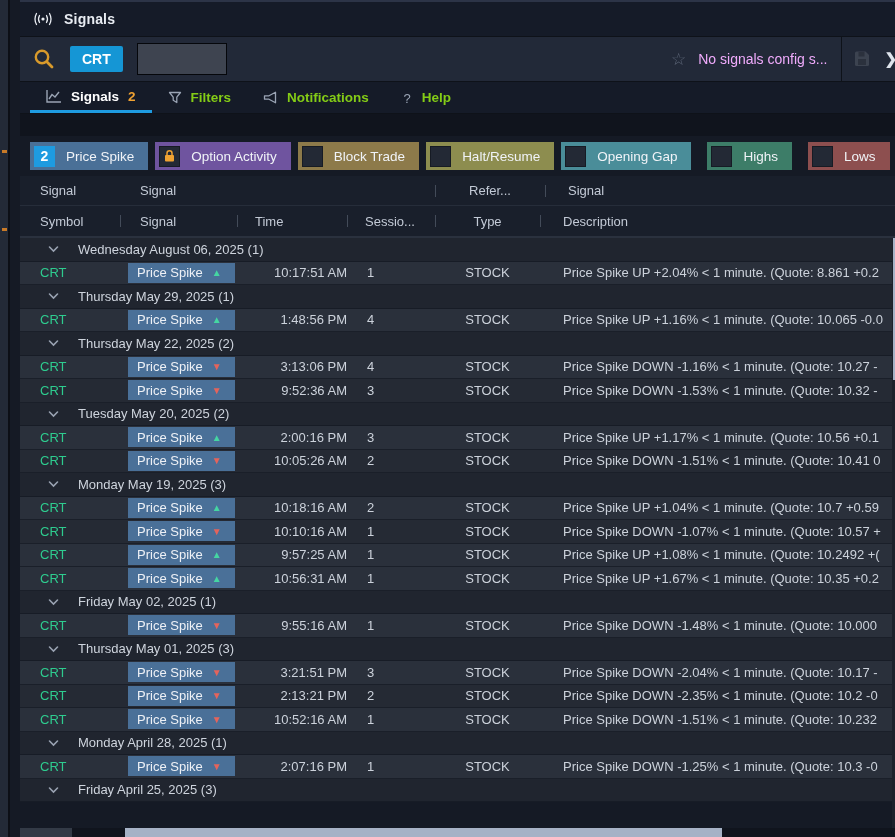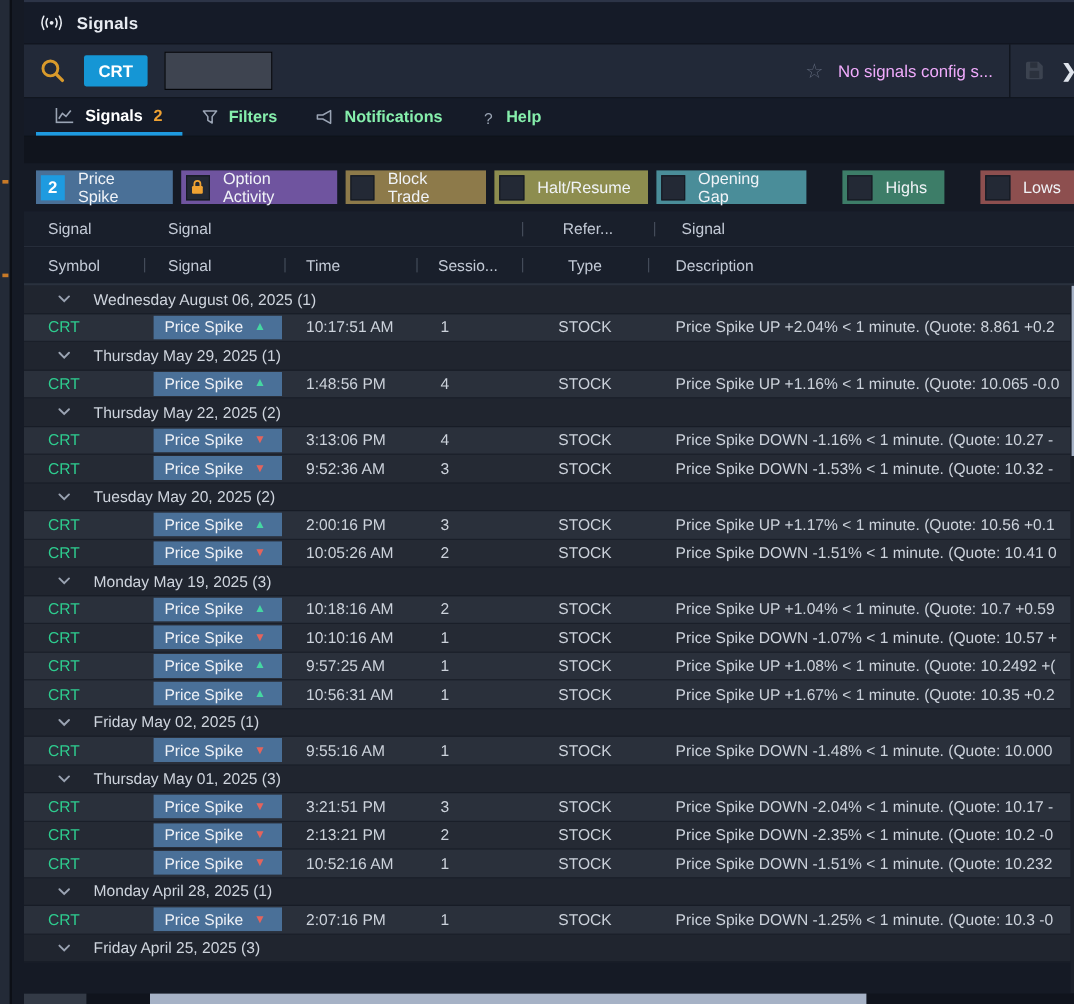--- a/index.html
+++ b/index.html
@@ -30,38 +30,38 @@
   .sr-right { margin-left:auto; display:flex; align-items:center; }
   .star-icon { color:#5c6577; font-size:17px; margin-right:12px; }
   .config-label { color:#f0abfc; font-size:14px; margin-right:14px; white-space:nowrap; }
   .sr-divider { width:1px; height:44px; background:#0e1219; margin-right:10px; }
   .save-icon { margin-right:12px; display:flex; }
   .chev-right { color:#dfe4ec; font-size:15px; font-weight:bold; margin-right:0px; }
 
   
   .tabsrow { height:32px; background:#151b28; display:flex; align-items:stretch; padding-left:10px; border-bottom:1px solid #0e1219; }
   .tab { display:flex; align-items:center; gap:9px; padding:0 16px; cursor:pointer; }
-  .tab .tab-label { color:#86efac; font-size:13.5px; font-weight:bold; }
+  .tab .tab-label { color:#84cc16; font-size:13.5px; font-weight:bold; }
   .tab.active .tab-label { color:#ffffff; }
   .tab.active { border-bottom:3px solid #1e9be0; }
   .tab .tab-badge { color:#f0a232; font-size:13.5px; font-weight:bold; }
   .tab .tab-ic { display:flex; align-items:center; }
 
   
   .gapband { height:22px; background:#10141d; }
 
   
   .chipsband { height:40px; background:#151a25; display:flex; align-items:center; padding-left:10px; }
   .fchip { height:28px; display:flex; align-items:center; padding:0 14px 0 4px; margin-right:7px; cursor:pointer; }
   .fchip .fbox { width:21px; height:21px; margin-right:11px; display:flex; align-items:center; justify-content:center; }
   .fchip .fbox.count { background:#1e9be0; color:#fff; font-weight:bold; font-size:14px; }
   .fchip .fbox.dark { background:#232935; border:1px solid #161b24; }
   .fchip .flabel { color:#f0f3f7; font-size:13.5px; }
   .fchip.sp1 { margin-left:0; }
-  .fchip.sp2 { margin-left:23px; }
+  .fchip.sp2 { margin-left:9px; }
 
   
   .ghdr { height:30px; background:#191f2b; display:grid; grid-template-columns:100px 315px 110px 1fr; align-items:center; border-bottom:1px solid #262d3a; }
   .chdr { height:32px; background:#191f2b; display:grid; grid-template-columns:100px 117px 110px 88px 105px 1fr; align-items:center; border-bottom:2px solid #2a313e; }
   .hcell { position:relative; color:#c3cad6; font-size:13px; height:100%; display:flex; align-items:center; }
   .hcell.tick::before { content:''; position:absolute; left:0; top:calc(50% - 6px); width:1px; height:12px; background:#434b59; }
   .pl20 { padding-left:20px; } .pl18 { padding-left:18px; } .pl23 { padding-left:23px; }
   .hcenter { justify-content:center; }
 
   
@@ -71,21 +71,21 @@
   .gdate { margin-left:19px; color:#ced4dd; font-size:13px; }
   .t-grid { display:grid; grid-template-columns:100px 117px 110px 88px 105px 1fr; }
   .drow { height:23.5px; align-items:center; background:#2a303b; border-bottom:1px solid #1a1f29; cursor:default; }
   .drow.alt { background:#252a34; }
   .c { font-size:13px; color:#ccd2db; white-space:nowrap; overflow:hidden; }
   .c.sym { padding-left:20px; color:#2ecc8f; }
   .c.sigc { padding-left:8px; }
   .badge { width:107px; height:20px; background:#4a7098; display:flex; align-items:center; padding-left:9px; }
   .btxt { color:#eef1f6; font-size:13px; }
   .barrow { font-size:10px; margin-left:9px; }
-  .c.time { padding-left:18px; }
+  .c.time { padding-left:18px;text-align:right; }
   .c.sess { padding-left:20px; }
   .c.type { text-align:center; }
   .c.desc { padding-left:23px; }
 
   
   .vscroll { position:absolute; right:0; top:0; width:13px; height:590px; background:#1c212b; }
   .vthumb { position:absolute; left:1px; top:0; width:11px; height:142px; background:#a6b2c6; }
   .hscroll { position:absolute; left:0; bottom:0; width:885px; height:9px; background:#10141d; }
   .hcorner { position:absolute; left:0; top:0; width:52px; height:9px; background:#333a46; }
   .hthumb { position:absolute; left:105px; top:0; width:597px; height:9px; background:#a6b2c6; }

